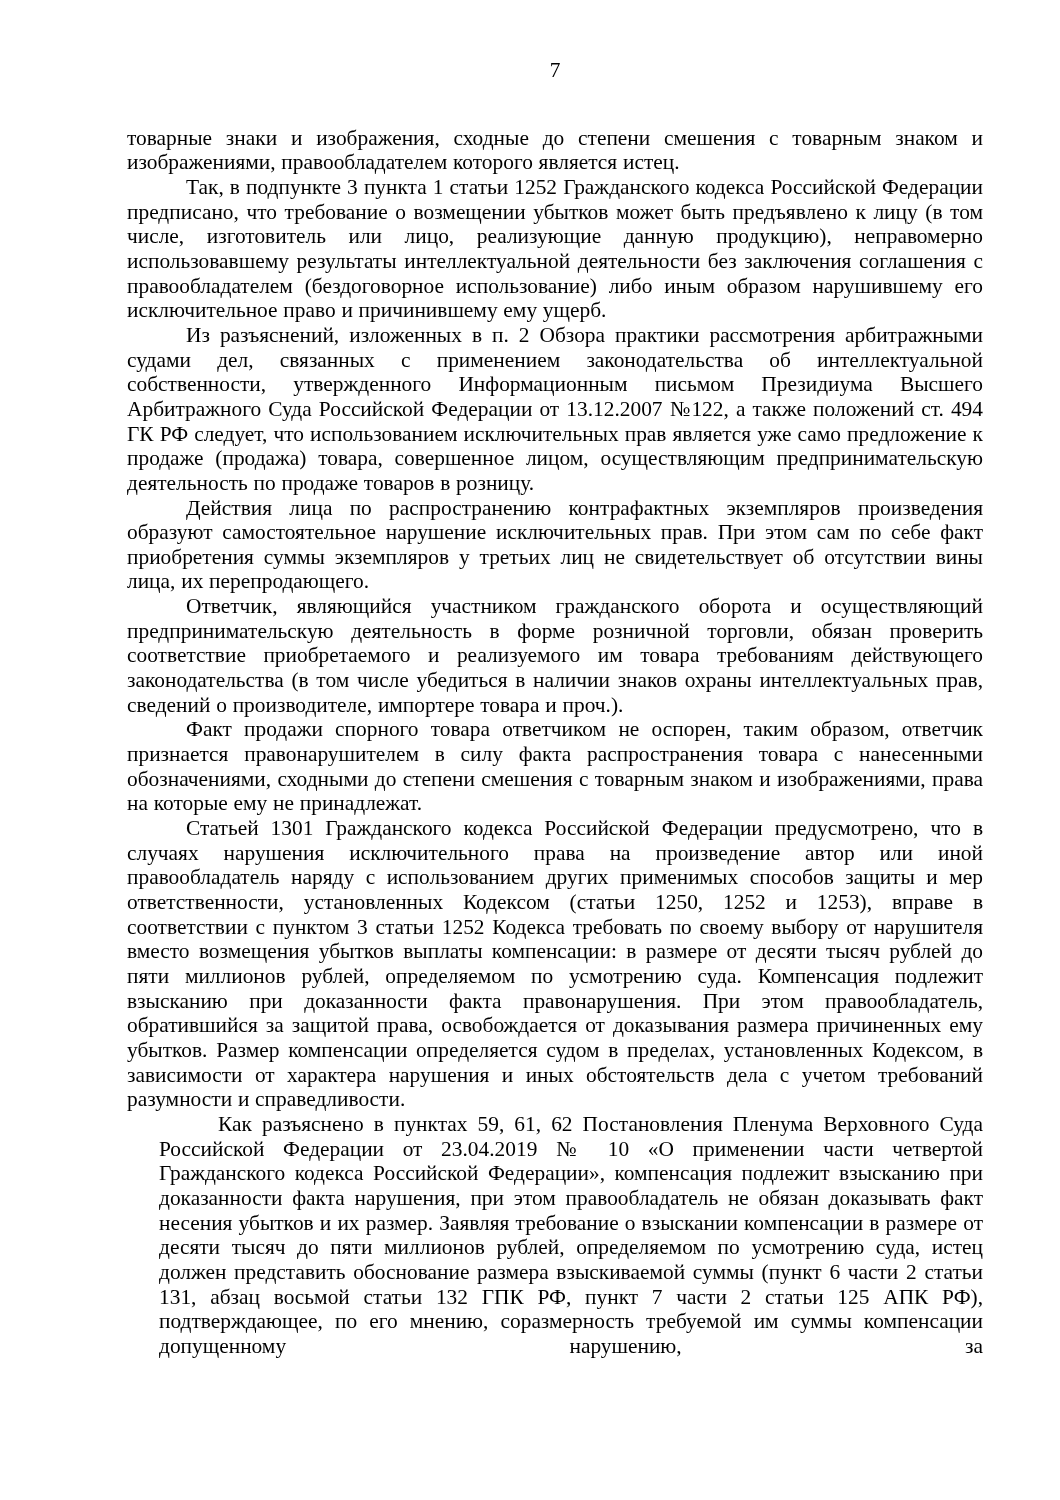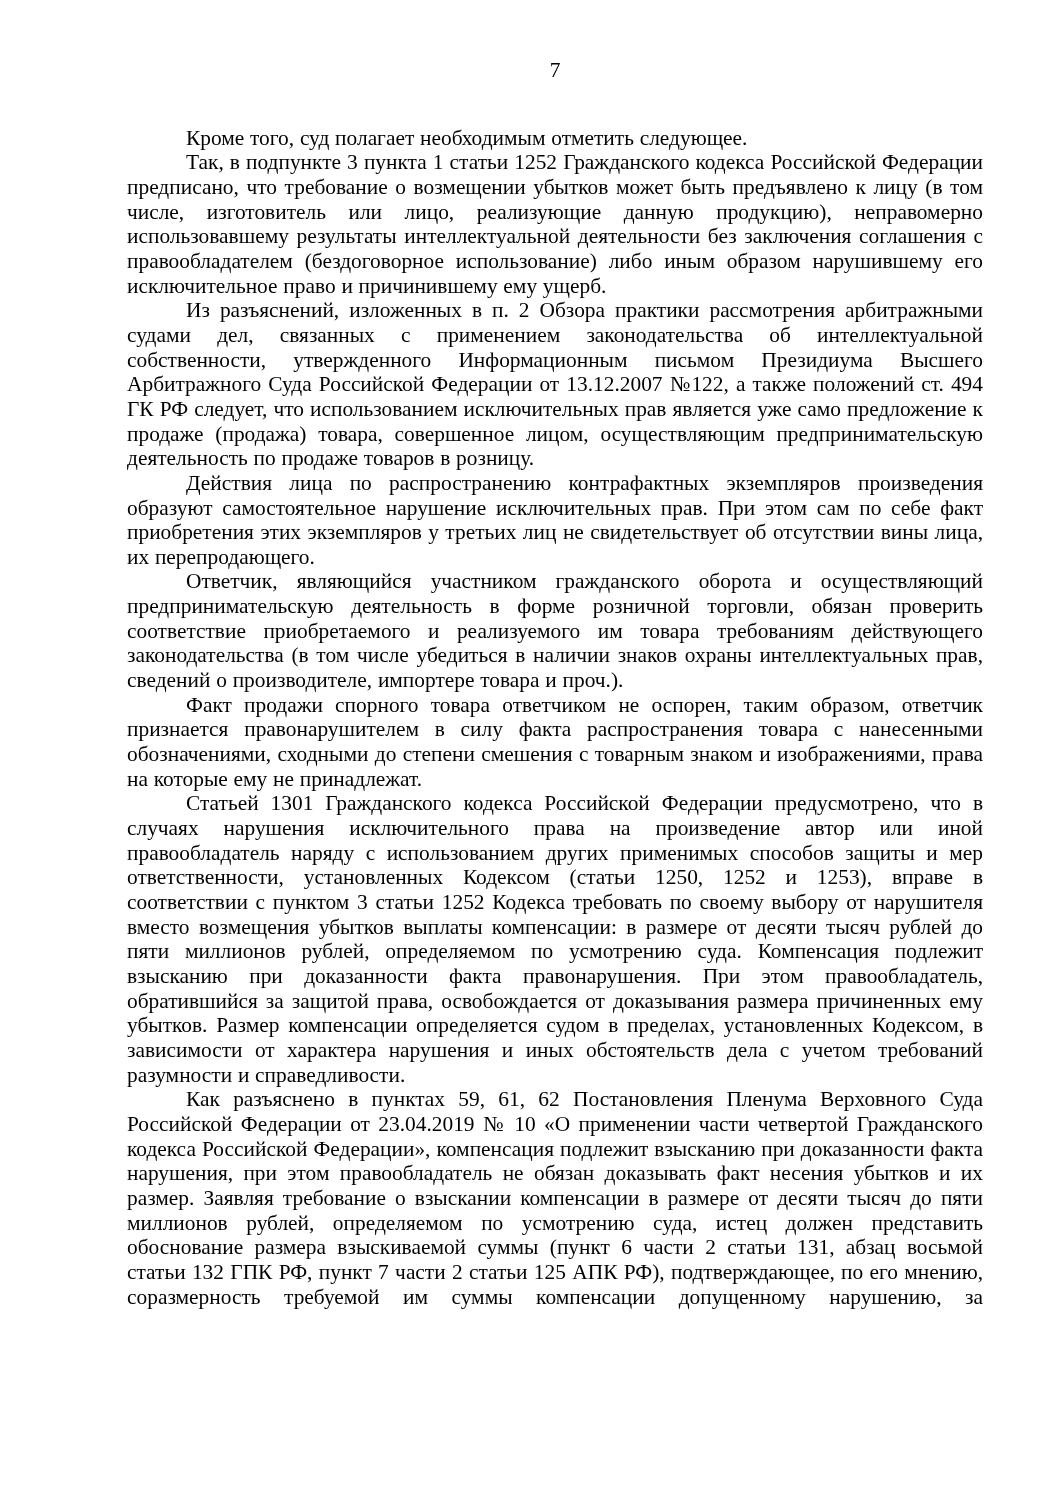--- a/index.html
+++ b/index.html
@@ -33,37 +33,38 @@
     padding: 0;
     text-align: justify;
     text-indent: 59px;
     word-spacing: 0.02em;
   }
   p.body-par.no-indent {
     text-indent: 0;
   }
   p.body-par.justify-last {
     text-align-last: justify;
+    margin-left: 32px;
   }
 </style>
 </head>
 <body>
 
 <div class="page">
   <div class="content">
     <div class="page-number">7</div>
 
+    <p class="body-par no-indent">товарные знаки и изображения, сходные до степени смешения с товарным знаком и изображениями, правообладателем которого является истец.</p>
 
-    <p class="body-par">Кроме того, суд полагает необходимым отметить следующее.</p>
 
     <p class="body-par">Так, в подпункте 3 пункта 1 статьи 1252 Гражданского кодекса Российской Федерации предписано, что требование о возмещении убытков может быть предъявлено к лицу (в том числе, изготовитель или лицо, реализующие данную продукцию), неправомерно использовавшему результаты интеллектуальной деятельности без заключения соглашения с правообладателем (бездоговорное использование) либо иным образом нарушившему его исключительное право и причинившему ему ущерб.</p>
 
     <p class="body-par">Из разъяснений, изложенных в п. 2 Обзора практики рассмотрения арбитражными судами дел, связанных с применением законодательства об интеллектуальной собственности, утвержденного Информационным письмом Президиума Высшего Арбитражного Суда Российской Федерации от 13.12.2007 №122, а также положений ст. 494 ГК РФ следует, что использованием исключительных прав является уже само предложение к продаже (продажа) товара, совершенное лицом, осуществляющим предпринимательскую деятельность по продаже товаров в розницу.</p>
 
-    <p class="body-par">Действия лица по распространению контрафактных экземпляров произведения образуют самостоятельное нарушение исключительных прав. При этом сам по себе факт приобретения этих экземпляров у третьих лиц не свидетельствует об отсутствии вины лица, их перепродающего.</p>
+    <p class="body-par">Действия лица по распространению контрафактных экземпляров произведения образуют самостоятельное нарушение исключительных прав. При этом сам по себе факт приобретения суммы экземпляров у третьих лиц не свидетельствует об отсутствии вины лица, их перепродающего.</p>
 
     <p class="body-par">Ответчик, являющийся участником гражданского оборота и осуществляющий предпринимательскую деятельность в форме розничной торговли, обязан проверить соответствие приобретаемого и реализуемого им товара требованиям действующего законодательства (в том числе убедиться в наличии знаков охраны интеллектуальных прав, сведений о производителе, импортере товара и проч.).</p>
 
     <p class="body-par">Факт продажи спорного товара ответчиком не оспорен, таким образом, ответчик признается правонарушителем в силу факта распространения товара с нанесенными обозначениями, сходными до степени смешения с товарным знаком и изображениями, права на которые ему не принадлежат.</p>
 
     <p class="body-par">Статьей 1301 Гражданского кодекса Российской Федерации предусмотрено, что в случаях нарушения исключительного права на произведение автор или иной правообладатель наряду с использованием других применимых способов защиты и мер ответственности, установленных Кодексом (статьи 1250, 1252 и 1253), вправе в соответствии с пунктом 3 статьи 1252 Кодекса требовать по своему выбору от нарушителя вместо возмещения убытков выплаты компенсации: в размере от десяти тысяч рублей до пяти миллионов рублей, определяемом по усмотрению суда. Компенсация подлежит взысканию при доказанности факта правонарушения. При этом правообладатель, обратившийся за защитой права, освобождается от доказывания размера причиненных ему убытков. Размер компенсации определяется судом в пределах, установленных Кодексом, в зависимости от характера нарушения и иных обстоятельств дела с учетом требований разумности и справедливости.</p>
 
     <p class="body-par justify-last">Как разъяснено в пунктах 59, 61, 62 Постановления Пленума Верховного Суда Российской Федерации от 23.04.2019 № 10 «О применении части четвертой Гражданского кодекса Российской Федерации», компенсация подлежит взысканию при доказанности факта нарушения, при этом правообладатель не обязан доказывать факт несения убытков и их размер. Заявляя требование о взыскании компенсации в размере от десяти тысяч до пяти миллионов рублей, определяемом по усмотрению суда, истец должен представить обоснование размера взыскиваемой суммы (пункт 6 части 2 статьи 131, абзац восьмой статьи 132 ГПК РФ, пункт 7 части 2 статьи 125 АПК РФ), подтверждающее, по его мнению, соразмерность требуемой им суммы компенсации допущенному нарушению, за</p>
   </div>
 </div>

